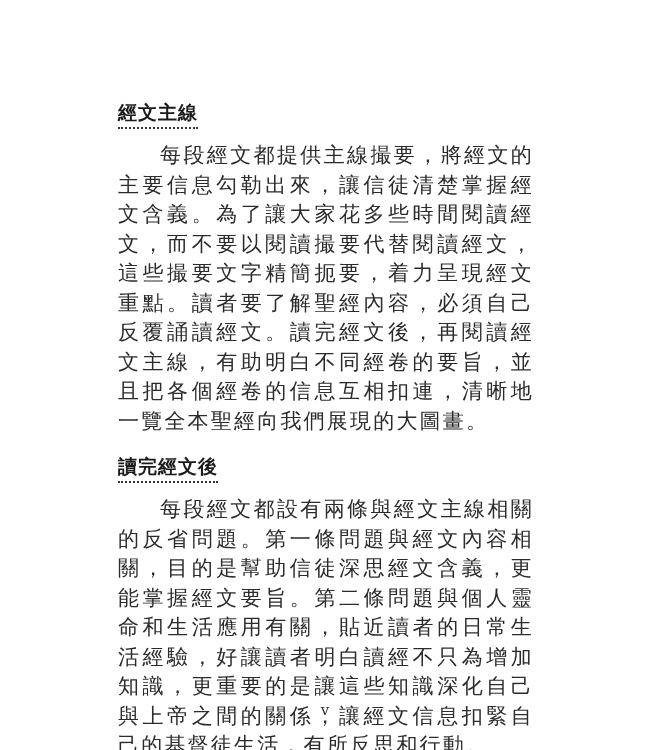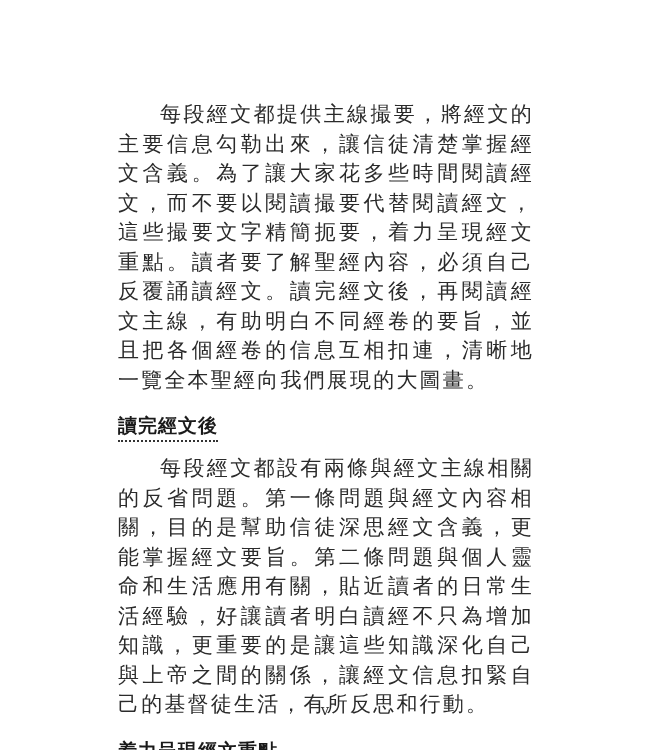--- a/index.html
+++ b/index.html
@@ -56,20 +56,23 @@
       font-family: "DejaVu Serif", "Liberation Serif", serif;
       font-size: 15px;
       color: #333;
     }
   </style>
 </head>
 <body>
 
 <div class="page">
   <div class="section">
+    <div class="heading-wrap">
+      <span class="heading">經文主線</span>
+    </div>
     <p class="para">每段經文都提供主線撮要，將經文的主要信息勾勒出來，讓信徒清楚掌握經文含義。為了讓大家花多些時間閱讀經文，而不要以閱讀撮要代替閱讀經文，這些撮要文字精簡扼要，着力呈現經文重點。讀者要了解聖經內容，必須自己反覆誦讀經文。讀完經文後，再閱讀經文主線，有助明白不同經卷的要旨，並且把各個經卷的信息互相扣連，清晰地一覽全本聖經向我們展現的大圖畫。</p>
   </div>
 
   <div class="section">
     <div class="heading-wrap">
       <span class="heading">讀完經文後</span>
     </div>
     <p class="para">每段經文都設有兩條與經文主線相關的反省問題。第一條問題與經文內容相關，目的是幫助信徒深思經文含義，更能掌握經文要旨。第二條問題與個人靈命和生活應用有關，貼近讀者的日常生活經驗，好讓讀者明白讀經不只為增加知識，更重要的是讓這些知識深化自己與上帝之間的關係，讓經文信息扣緊自己的基督徒生活，有所反思和行動。</p>
   </div>
 

